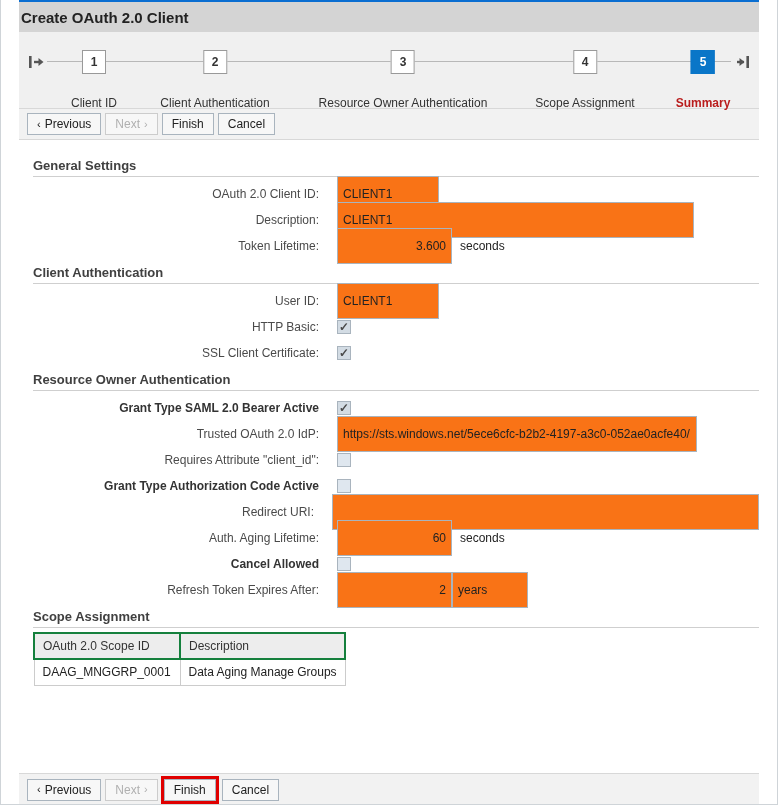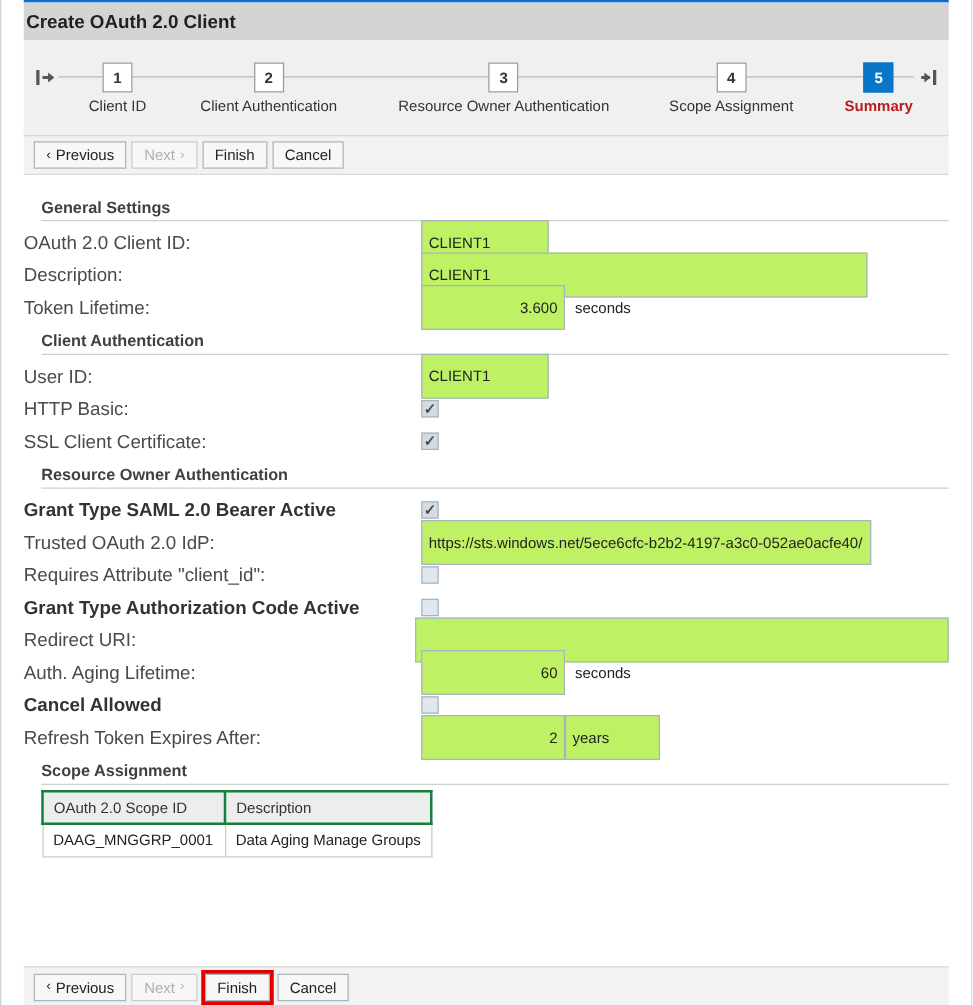--- a/index.html
+++ b/index.html
@@ -101,21 +101,21 @@
     align-items: center;
     justify-content: center;
     line-height: 1;
   }
   .step.active .step-num {
     background: #0a76c8;
     border-color: #0a76c8;
     color: #ffffff;
   }
   .step-label {
-    margin-top: 4px;
+    margin-top: 22px;
     font-size: 12px;
     color: #333333;
     white-space: nowrap;
   }
   .step.active .step-label { font-weight: bold; color: #b91c1c; }
 
   
   .toolbar {
     margin: 0 18px;
     height: 32px;
@@ -177,29 +177,30 @@
     background: #cfcfcf;
     margin: 0 0 4px 14px;
   }
   .row {
     display: flex;
     align-items: center;
     height: 26px;
   }
   .row .lbl {
     width: 318px;
-    padding-right: 8px;
-    font-size: 15px;
+    text-align: right;
+    padding-right: 18px;
+    font-size: 12px;
     color: #4a4a4a;
     white-space: nowrap;
   }
   .row .lbl.strong { font-weight: bold; color: #333333; }
   .fld {
     height: 36px;
-    background: #bef264;
+    background: #f97316;
     border: 1px solid #a9b4be;
     font-size: 12px;
     color: #222222;
     display: flex;
     align-items: center;
     padding: 0 5px;
     overflow: hidden;
     white-space: nowrap;
   }
   .fld.num { justify-content: flex-end; }

